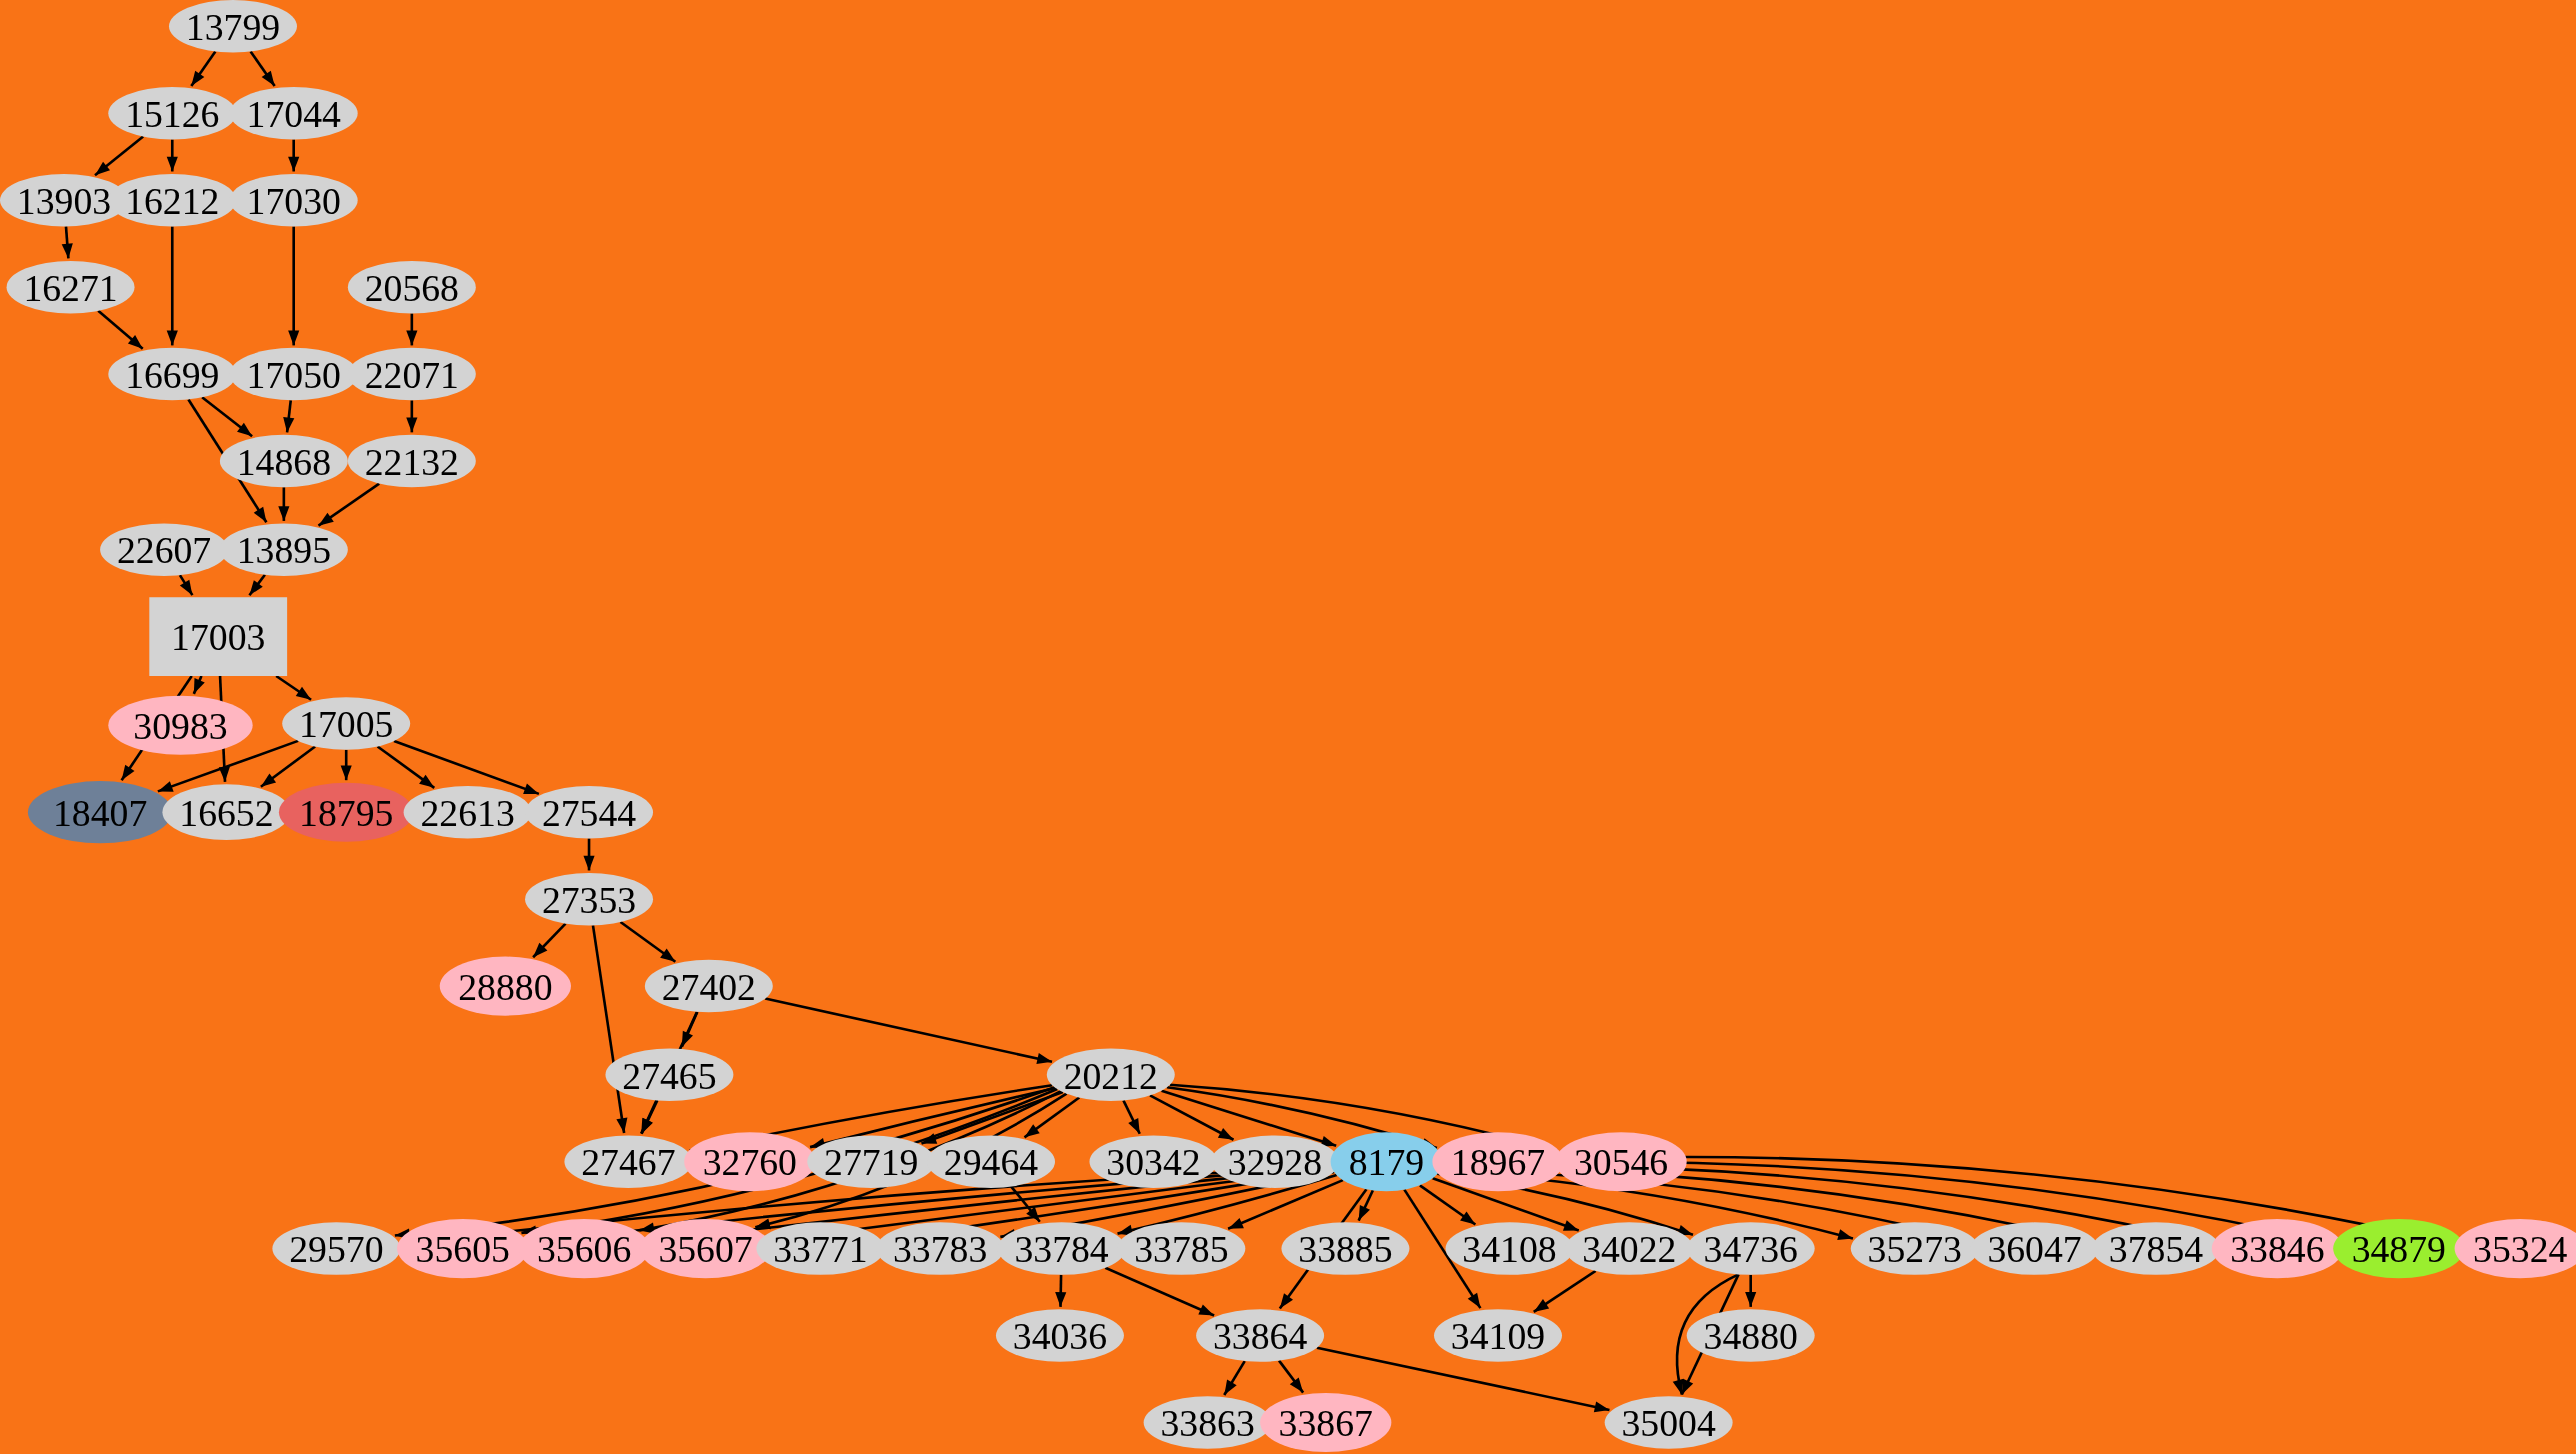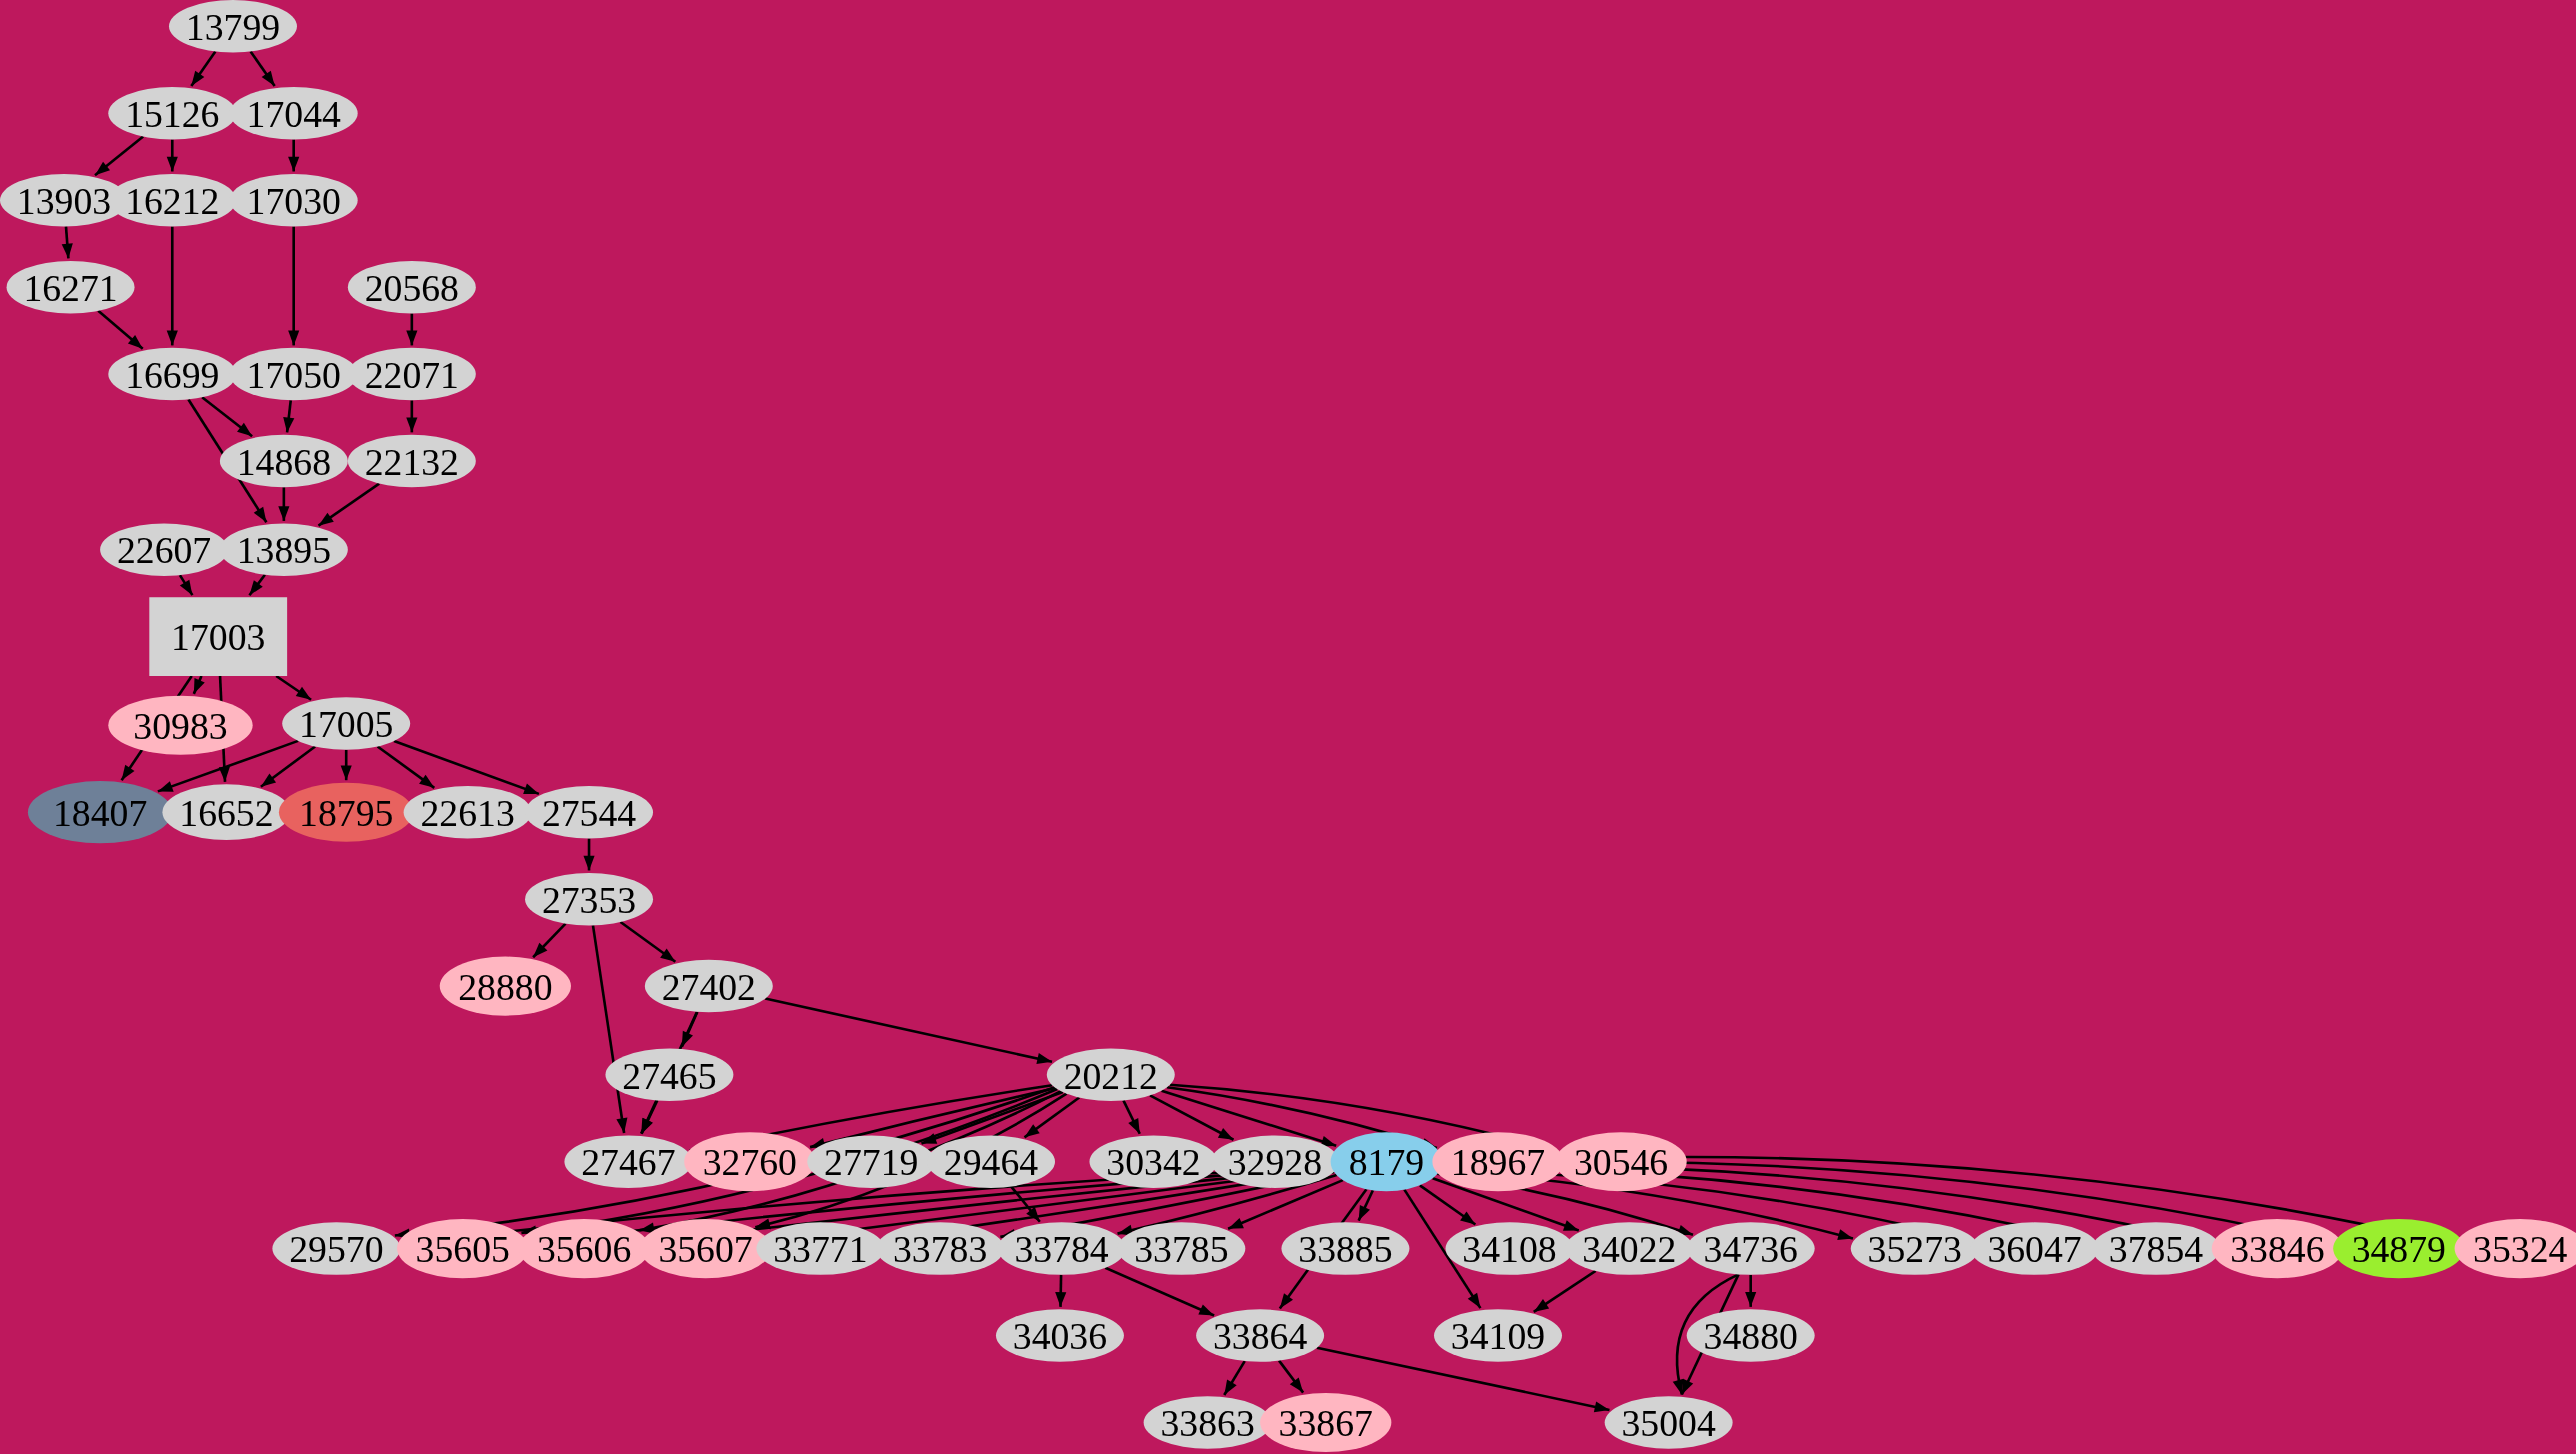--- a/index.html
+++ b/index.html
@@ -4,21 +4,21 @@
 <style>
   html, body {
     margin: 0; padding: 0;
     background: #ffffff;
     font-family: "Liberation Serif", serif;
   }
   #canvas-wrap {
     position: relative;
     width: 2576px;
     height: 1454px;
-    background: #be185d;
+    background: #f97316;
     overflow: hidden;
   }
   svg#graph-svg {
     position: absolute;
     left: 0; top: 0;
     width: 2576px;
     height: 1454px;
   }
   .node-ellipse { stroke: none; }
   .node-rect { stroke: none; }

